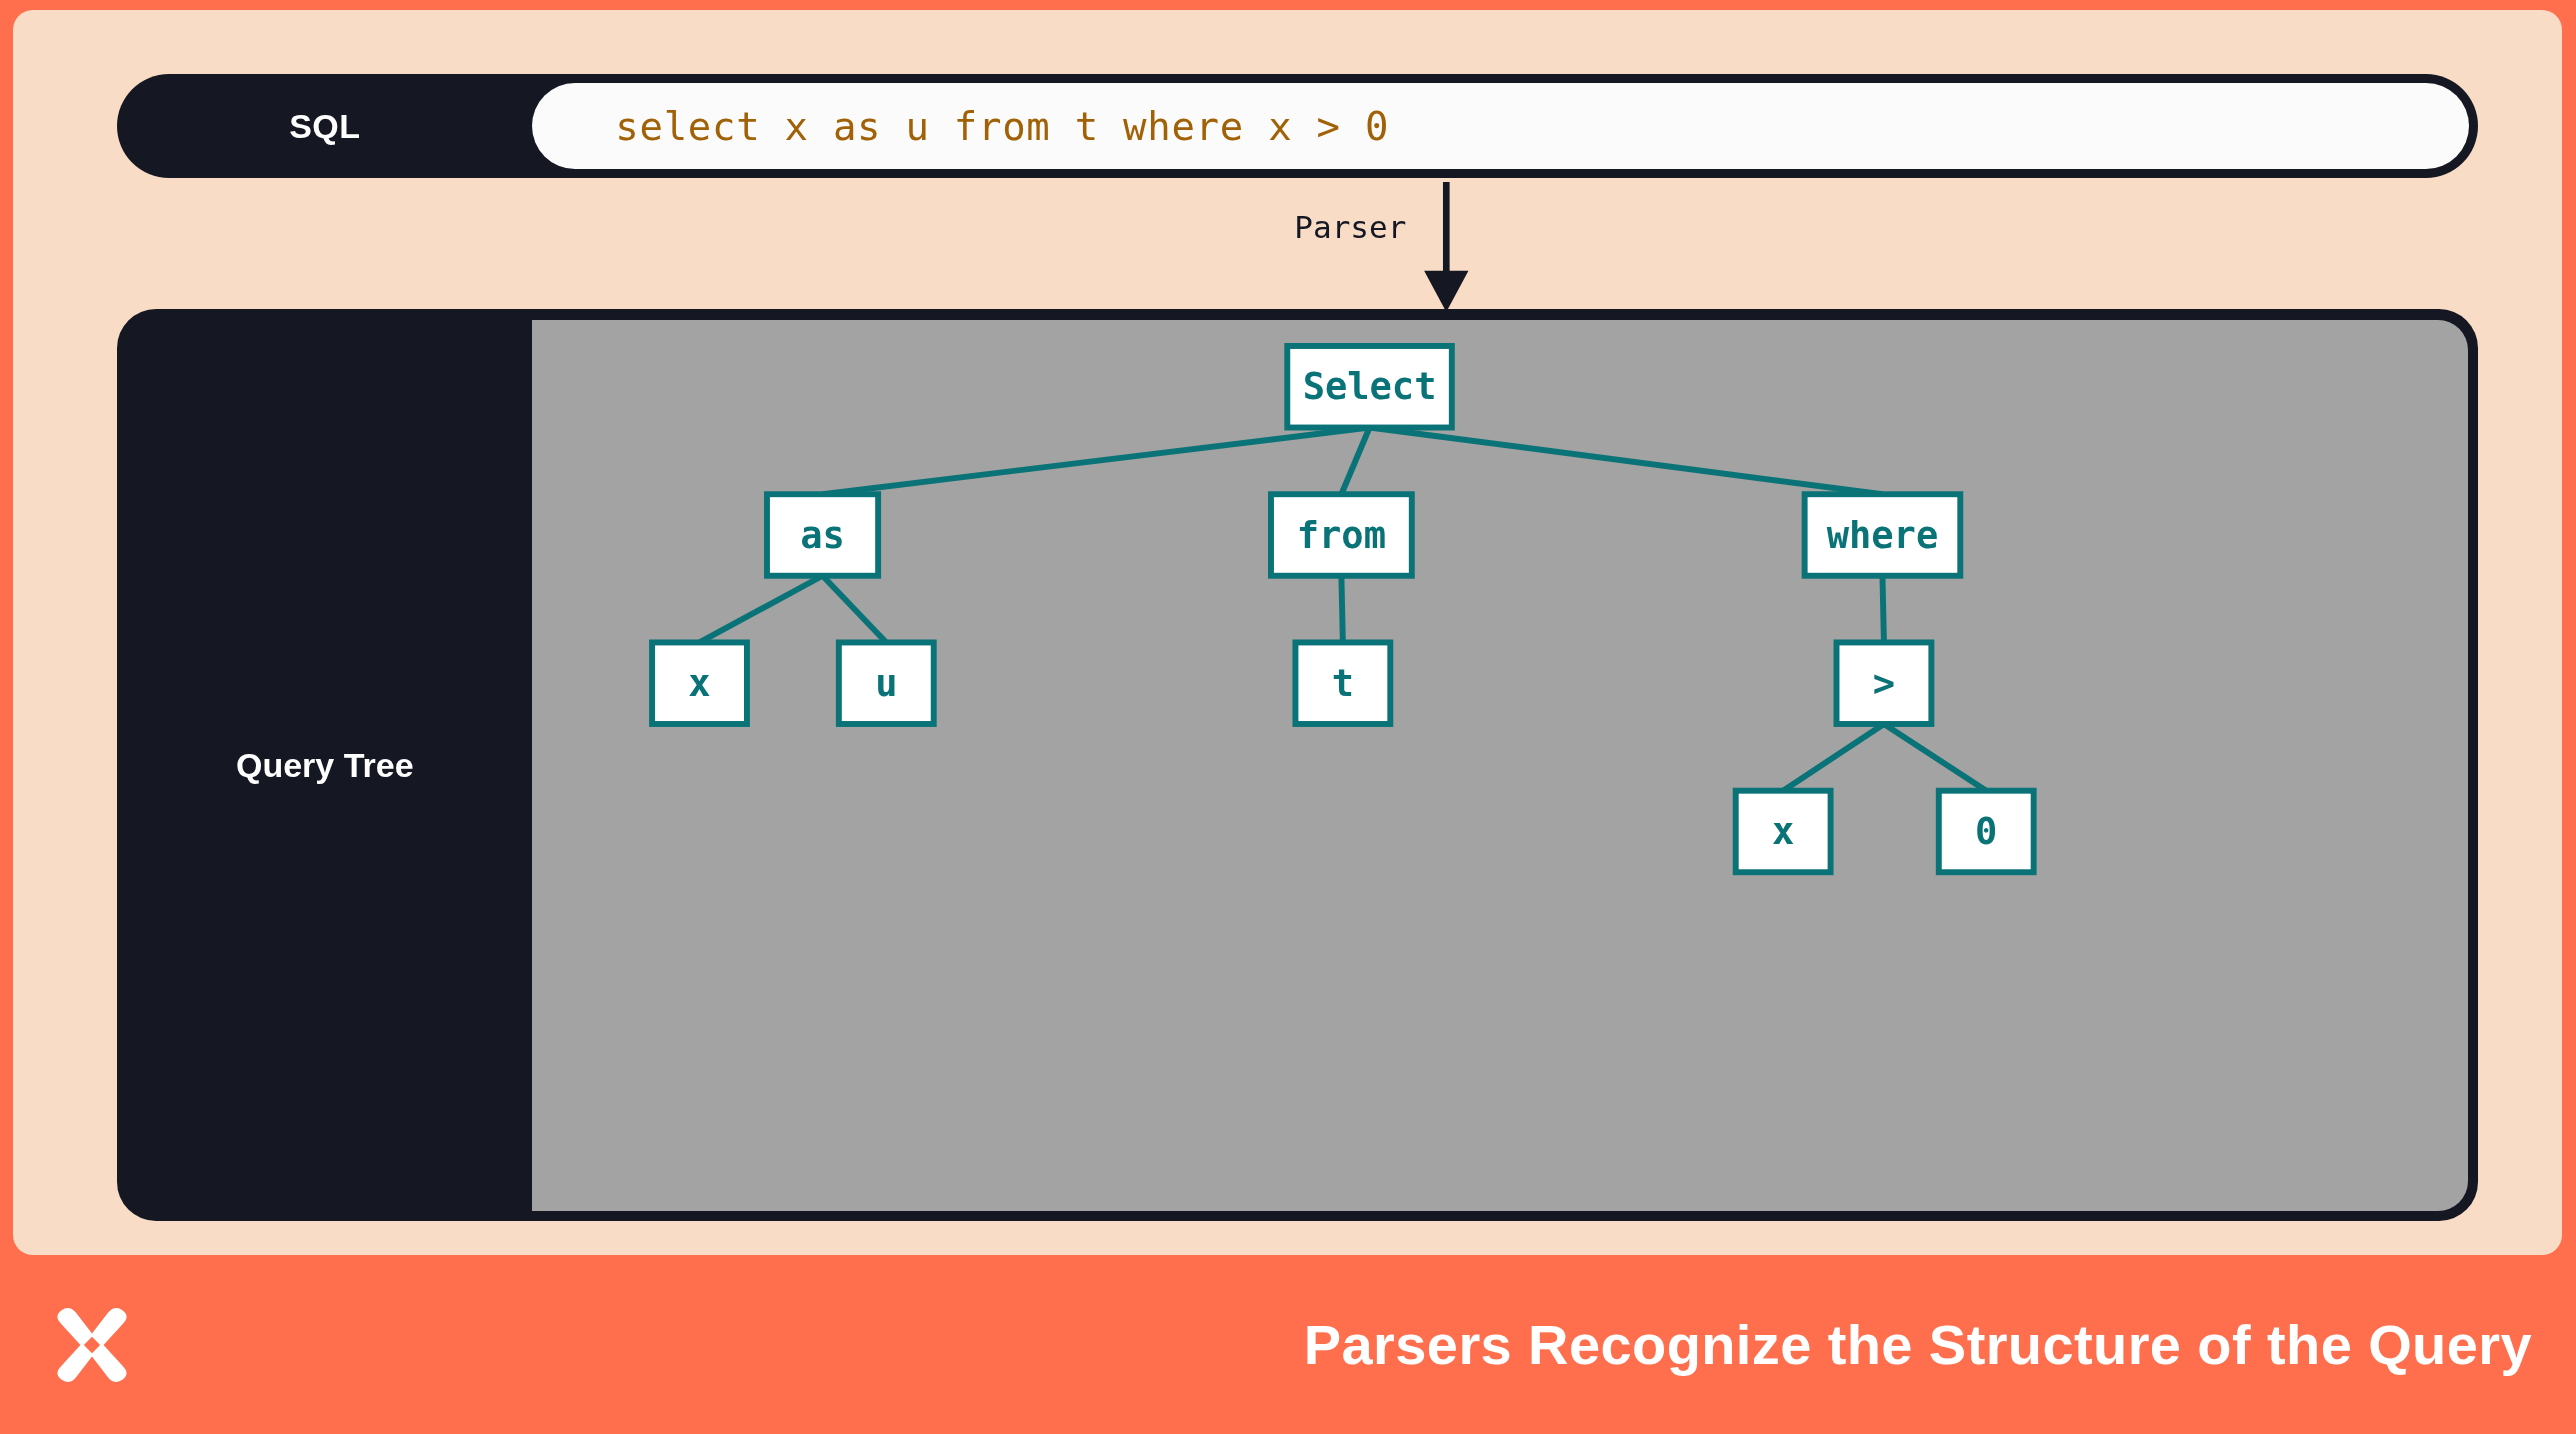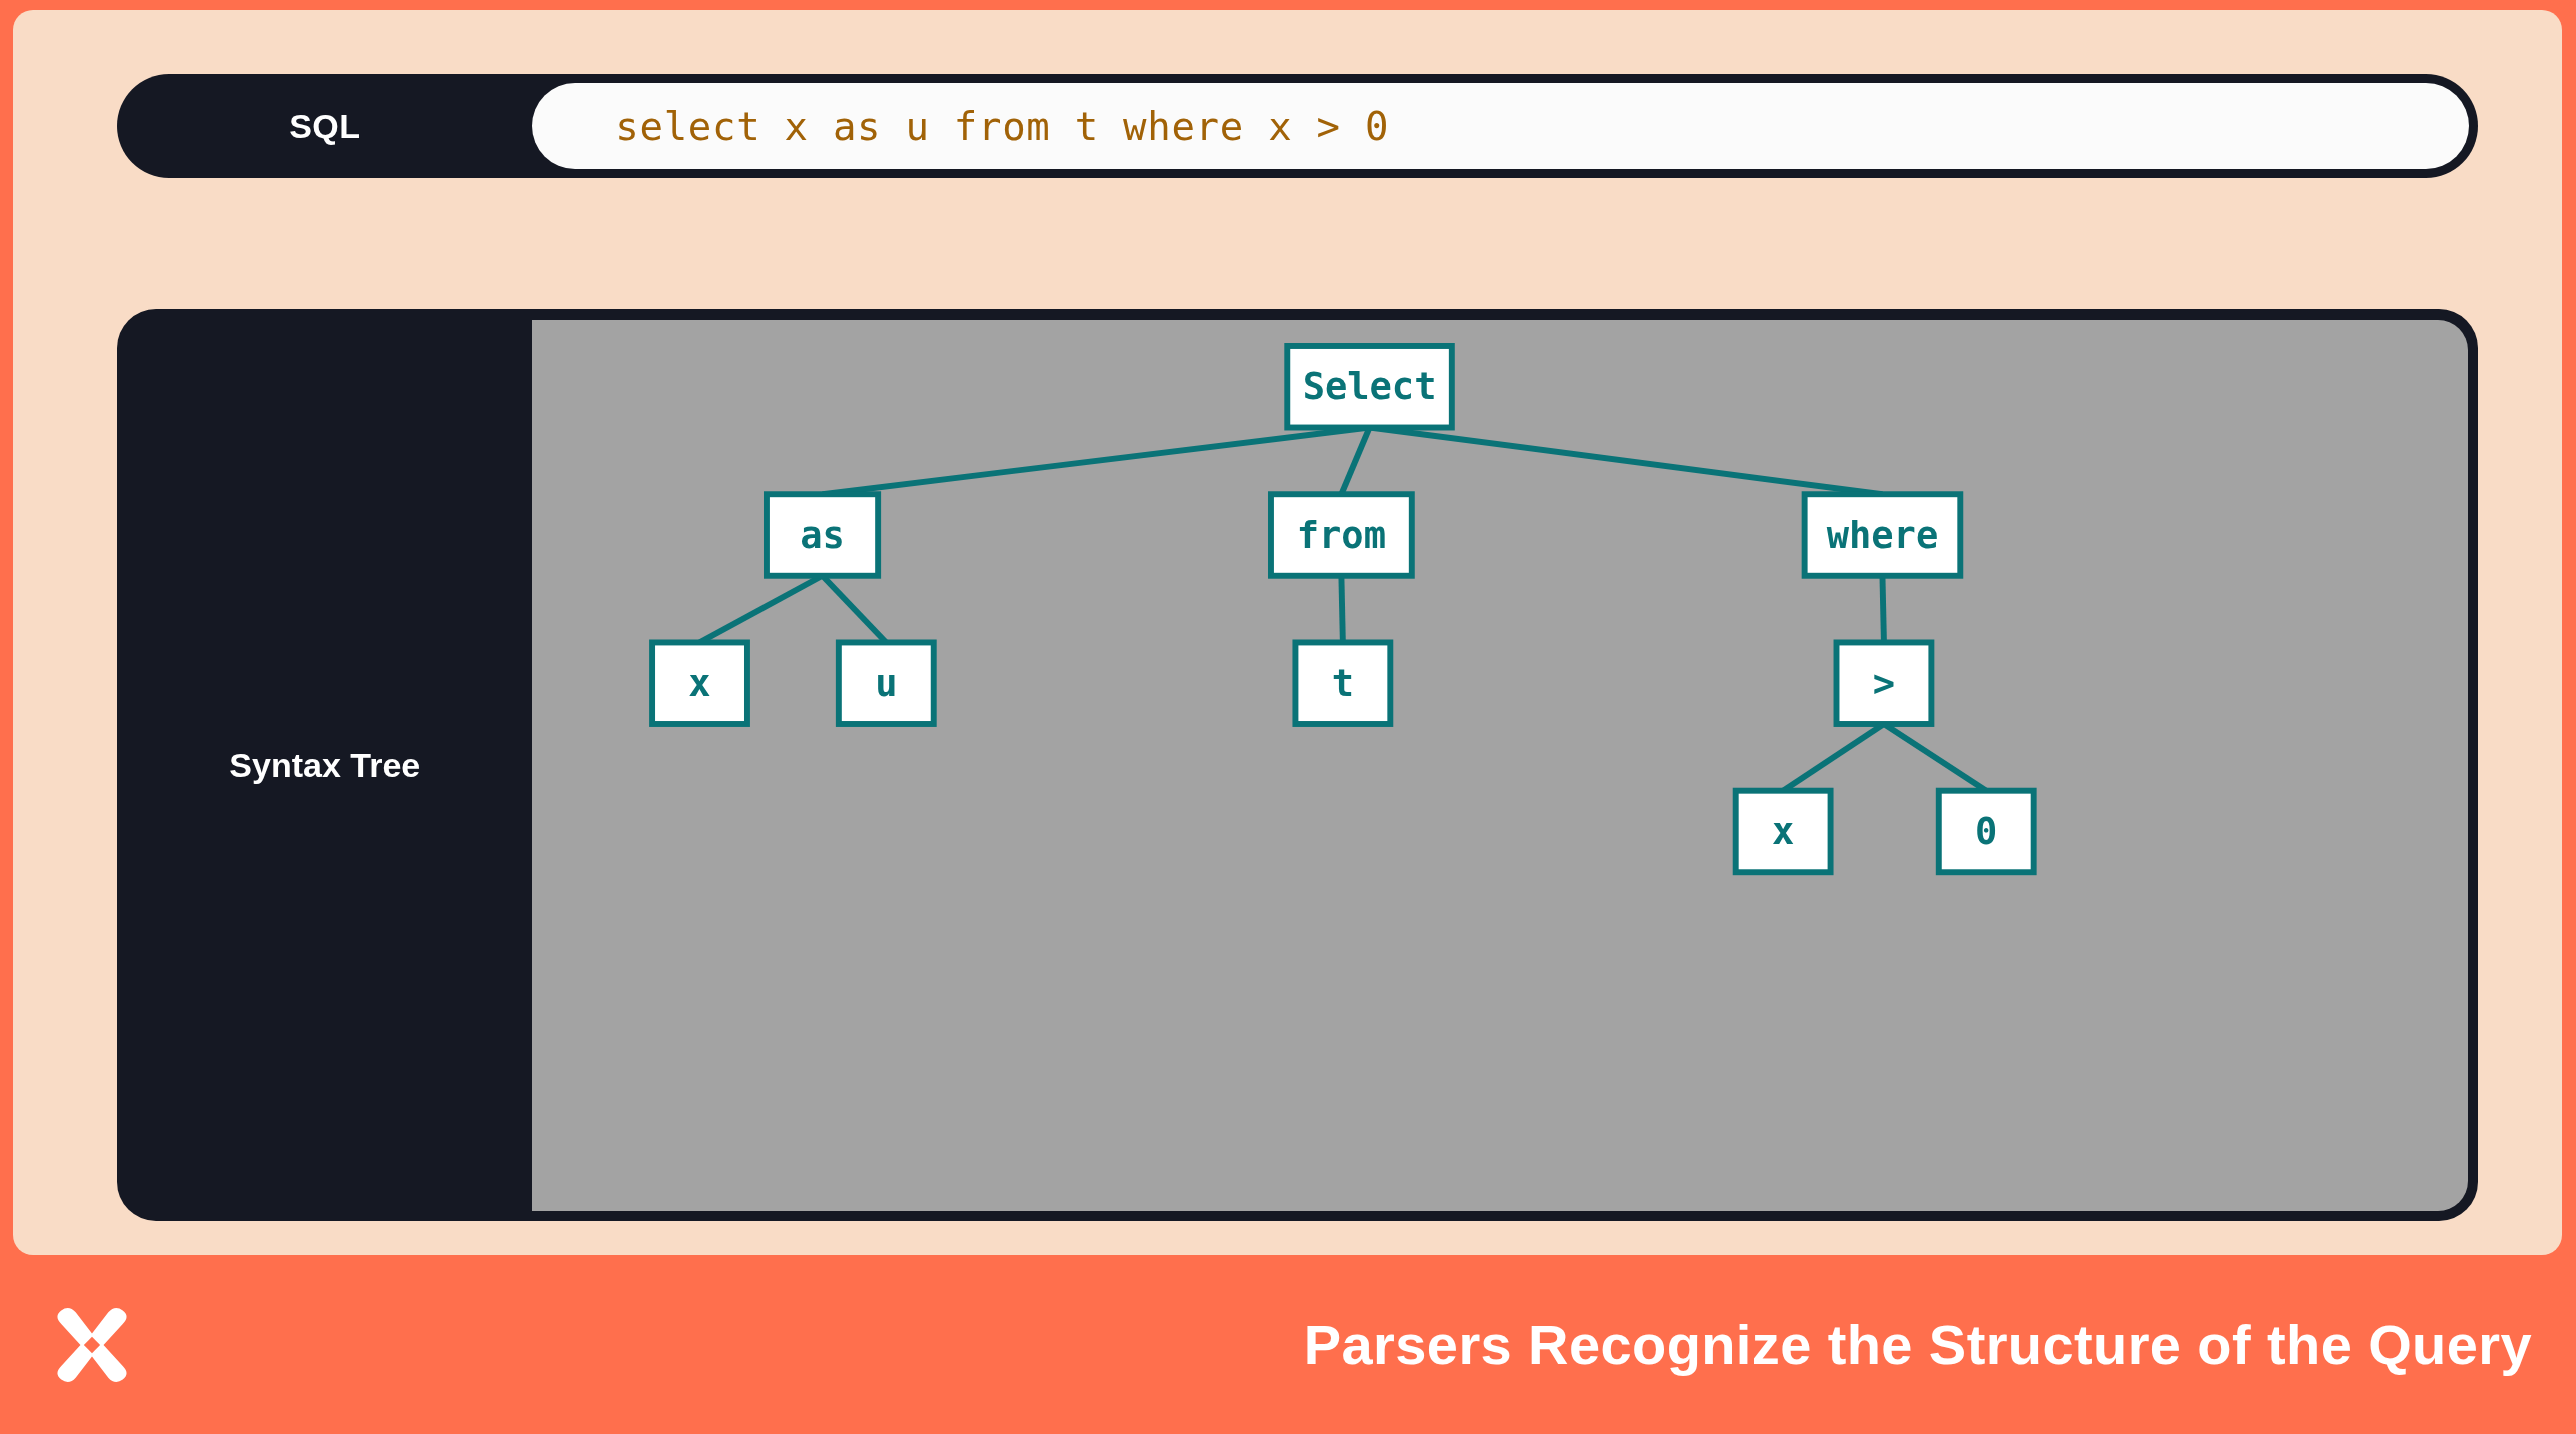--- a/index.html
+++ b/index.html
@@ -181,23 +181,30 @@
 
   <div class="peach-card">
 
     <div class="sql-bar">
       <div class="sql-label">SQL</div>
       <div class="sql-field">
         <span class="sql-text">select x as u from t where x &gt; 0</span>
       </div>
     </div>
 
+    <div class="arrow-wrap">
+      <div class="arrow-label">Parser</div>
+      <svg class="arrow-svg" width="89" height="133" viewBox="0 0 120 180">
+        <line x1="34" y1="0" x2="34" y2="132" stroke="#151823" stroke-width="9"></line>
+        <polygon points="34,176 4,120 64,120" fill="#151823"></polygon>
+      </svg>
+    </div>
 
     <div class="tree-panel">
-      <div class="tree-label">Syntax Tree</div>
+      <div class="tree-label">Query Tree</div>
       <div class="tree-canvas">
         <svg class="tree-svg" id="tree-svg" width="1936" height="891" viewBox="0 0 2612 1202">
             <line x1="1130" y1="145" x2="392" y2="235" class="edge"></line>
             <line x1="1130" y1="145" x2="1092" y2="235" class="edge"></line>
             <line x1="1130" y1="145" x2="1822" y2="235" class="edge"></line>
             <line x1="392" y1="345" x2="226" y2="435" class="edge"></line>
             <line x1="392" y1="345" x2="478" y2="435" class="edge"></line>
             <line x1="1092" y1="345" x2="1094" y2="435" class="edge"></line>
             <line x1="1822" y1="345" x2="1824" y2="435" class="edge"></line>
             <line x1="1824" y1="545" x2="1688" y2="635" class="edge"></line>

